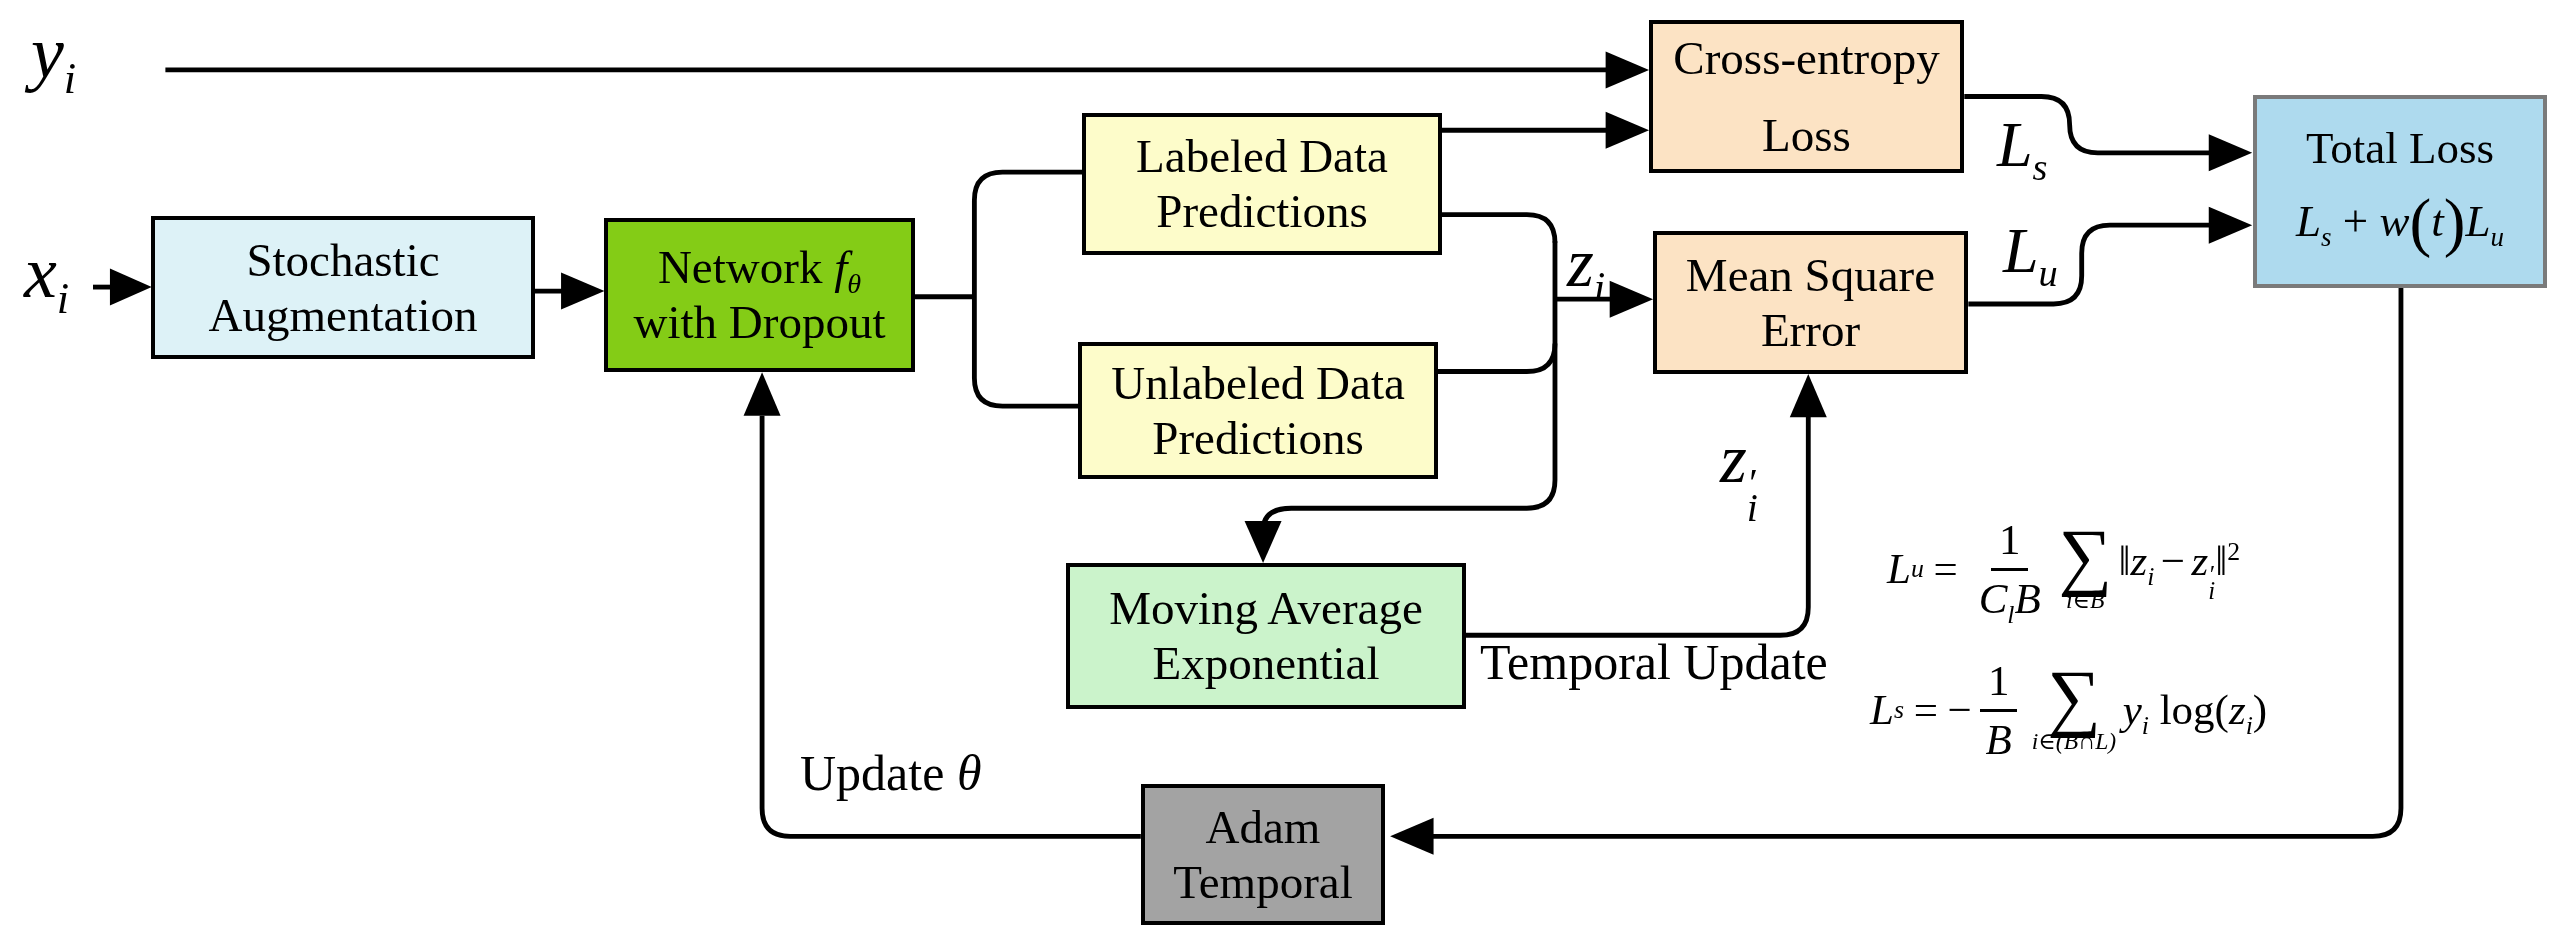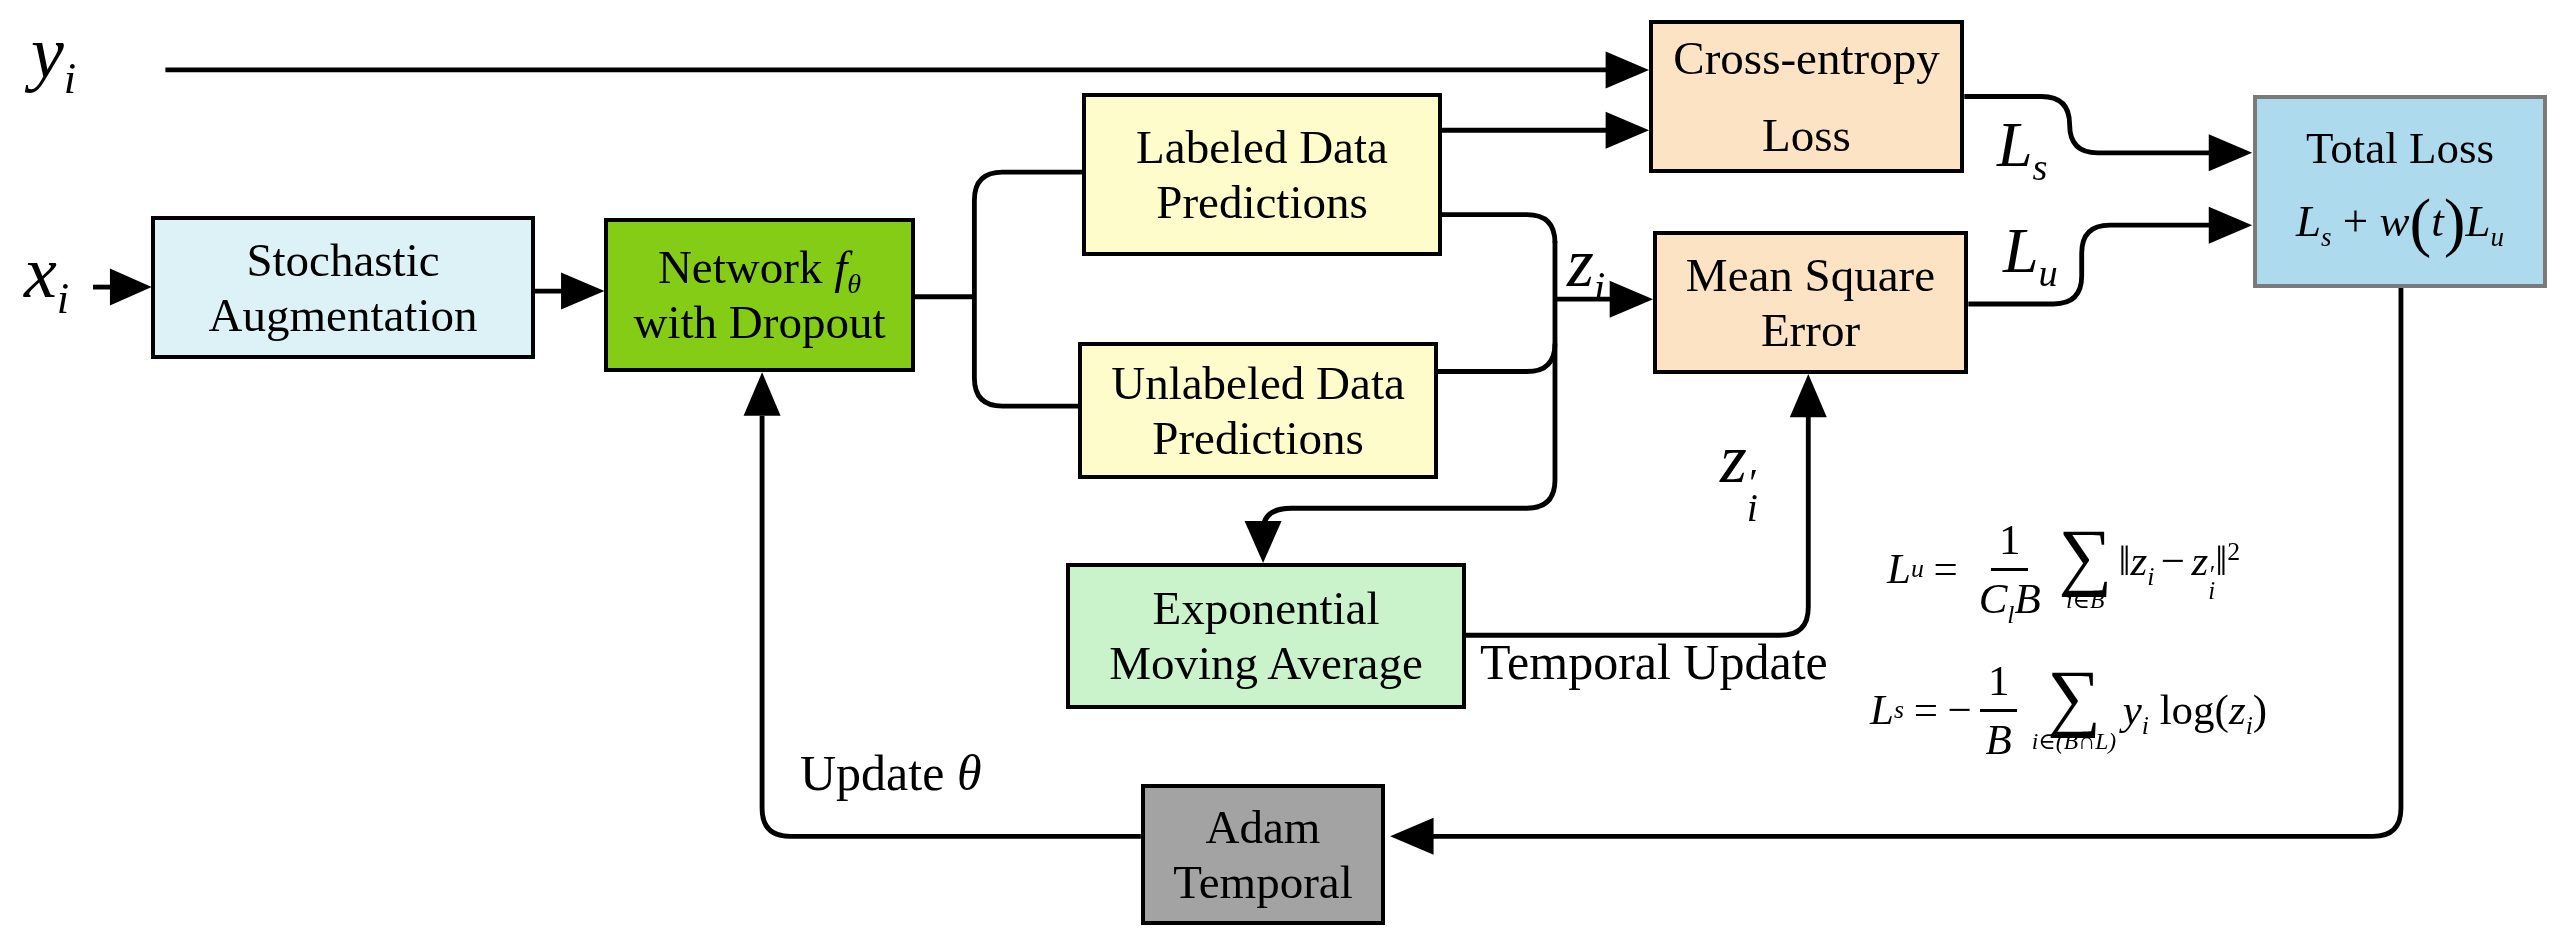--- a/index.html
+++ b/index.html
@@ -5,21 +5,21 @@
   html,body{margin:0;padding:0;background:#ffffff;}
   .canvas{position:relative;width:2576px;height:928px;background:#ffffff;overflow:hidden;
           font-family:"Liberation Serif","DejaVu Serif",serif;color:#000;}
   .wires{position:absolute;left:0;top:0;width:2576px;height:928px;}
   .box{position:absolute;display:flex;flex-direction:column;justify-content:center;align-items:center;
        border:4px solid #000;box-sizing:border-box;text-align:center;
        font-size:47px;line-height:1.16;}
   .box .ln{white-space:nowrap;}
   .b-stoch{left:151px;top:216px;width:384px;height:143px;background:#ddf2f7;}
   .b-net{left:604px;top:218px;width:311px;height:154px;background:#84cc16;}
-  .b-labeled{left:1082px;top:93px;width:360px;height:163px;background:#fdfcca;}
+  .b-labeled{left:1082px;top:113px;width:360px;height:142px;background:#fdfcca;}
   .b-unlabeled{left:1078px;top:342px;width:360px;height:137px;background:#fdfcca;}
   .b-ce{left:1649px;top:20px;width:315px;height:153px;background:#fce3c4;gap:22px;}
   .b-mse{left:1653px;top:231px;width:315px;height:143px;background:#fce3c4;}
   .b-total{left:2253px;top:95px;width:294px;height:193px;background:#aedaee;border-color:#7a7a7a;font-size:45px;}
   .b-ema{left:1066px;top:563px;width:400px;height:146px;background:#cbf3cb;}
   .b-adam{left:1141px;top:784px;width:244px;height:141px;background:#a3a3a3;}
   .it{font-style:italic;}
   sub{font-size:0.6em;line-height:0;}
   sup{font-size:0.6em;line-height:0;}
   .mlabel{position:absolute;font-style:italic;font-size:74px;line-height:1;white-space:nowrap;}
@@ -120,22 +120,22 @@
     <div class="ln">Mean Square</div>
     <div class="ln">Error</div>
   </div>
 
   <div class="box b-total">
     <div class="ln">Total Loss</div>
     <div class="ln" style="margin-top:11.3px;"><span class="it">L</span><sub class="it">s</sub><span> + </span><span class="it">w</span><span class="bigp">(</span><span class="it">t</span><span class="bigp">)</span><span class="it">L</span><sub class="it">u</sub></div>
   </div>
 
   <div class="box b-ema">
+    <div class="ln">Moving Average</div>
     <div class="ln">Exponential</div>
-    <div class="ln">Moving Average</div>
   </div>
 
   <div class="box b-adam">
     <div class="ln">Adam</div>
     <div class="ln">Temporal</div>
   </div>
 
   <div class="mlabel" style="left:31px;top:14.5px;"><span>y</span><sub>i</sub></div>
 
   <div class="mlabel" style="left:24px;top:235px;"><span>x</span><sub>i</sub></div>

